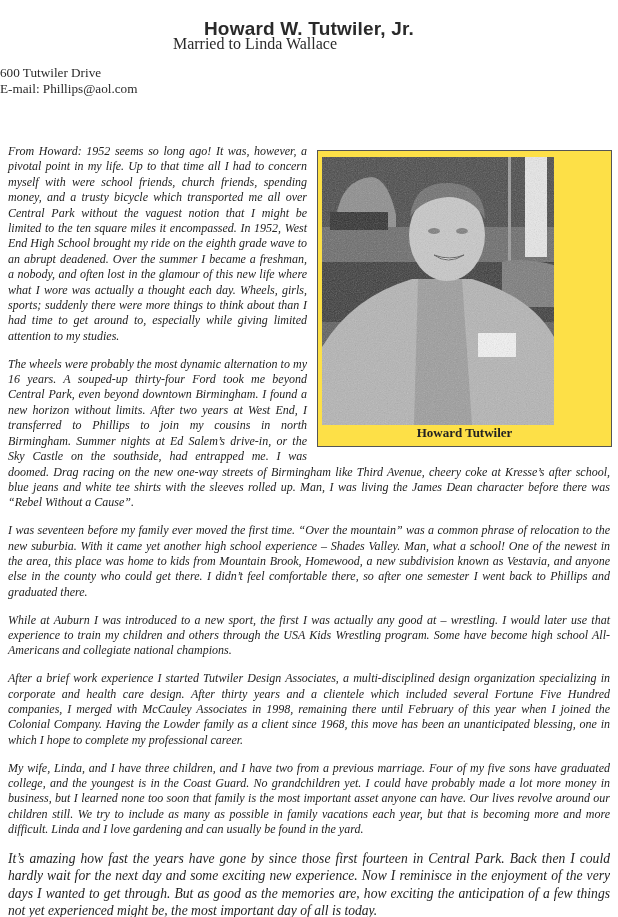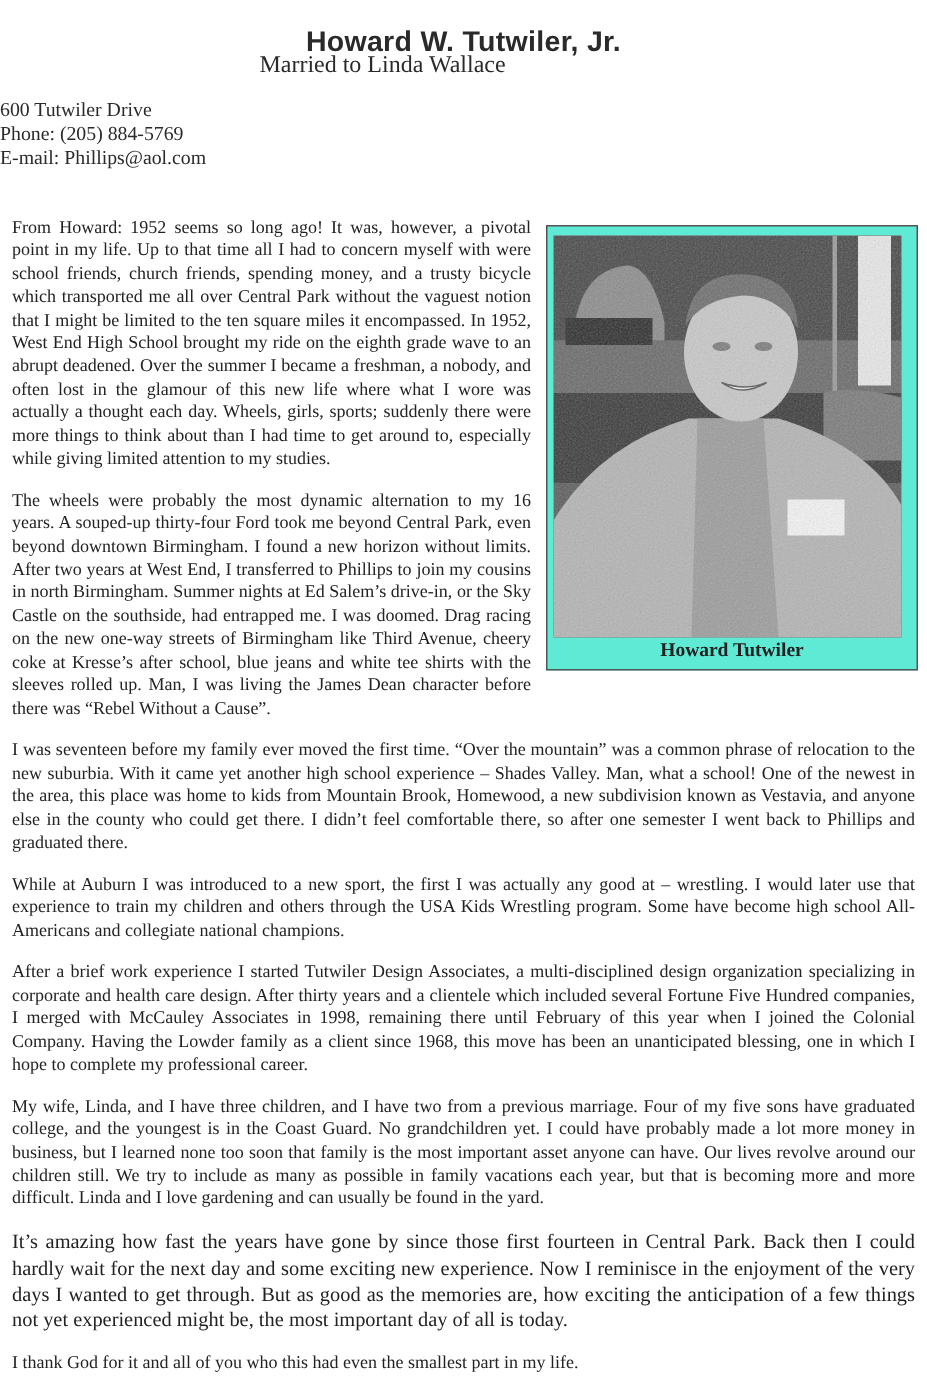--- a/index.html
+++ b/index.html
@@ -18,45 +18,44 @@
   }
   .address {
     position: absolute; left: 0; width: 618px; top: 65px; text-align: left;
     font-size: 13.2px; line-height: 16px; color: #2a2a2a;
   }
   .address div { height: 16px; }
   .body-text {
     position: absolute; left: 8px; width: 602px; top: 144px;
     font-size: 12px; line-height: 15.4px; text-align: justify; color: #222;
   }
-  .body-text p { margin: 0 0 12.4px 0; }
+  .body-text p { margin: 0 0 12.4px 0; font-style: italic; }
   .figure {
-    float: right; width: 248px; height: 297px; margin: 6px -2px 6px 10px;
-    border: 1.5px solid #555; box-sizing: border-box; position: relative; background: #5eead4;
+    float: right; width: 295px; height: 297px; margin: 6px -2px 6px 10px;
+    border: 1.5px solid #555; box-sizing: border-box; position: relative; background: #fde047;
   }
   .photo {
     position: absolute; left: 4px; top: 6px; width: 232px; height: 268px;
     background: #8a8a8a; overflow: hidden;
   }
   .caption {
     position: absolute; left: 0; right: 0; bottom: 6px; text-align: center;
     font-weight: bold; font-size: 13px; color: #222;
   }
   .p-large { font-size: 13.6px; line-height: 17.4px; }
   .p-closing { font-size: 12px; }
 </style>
 </head>
 <body>
 
 <div class="title">Howard W. Tutwiler, Jr.</div>
 <div class="subtitle">Married to Linda Wallace</div>
 
 <div class="address">
   <div>600 Tutwiler Drive</div>
-  <div>Phone:  (205) 884-5769</div>
   <div>E-mail:  Phillips@aol.com</div>
 </div>
 
 <div class="body-text">
   <div class="figure">
     <div class="photo" title="Black and white portrait photo of a smiling man in a light jacket">
       <svg width="232" height="268" viewBox="0 0 232 268">
         <defs>
           <filter id="grain">
             <feTurbulence type="fractalNoise" baseFrequency="0.9" numOctaves="2" result="n"></feTurbulence>

